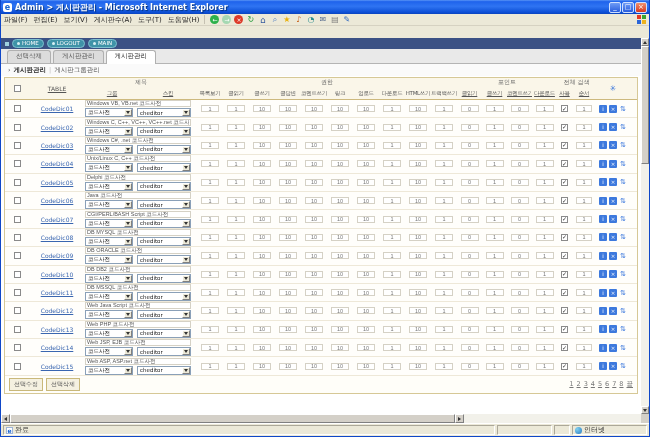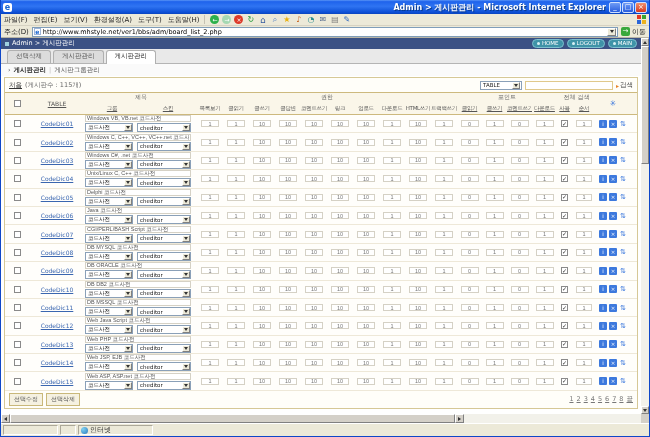--- a/index.html
+++ b/index.html
@@ -2,21 +2,21 @@
 <html style="--navy_bar: #3b5184; --pill_teal: #3f93a8; --link_blue: #3a66b0; --panel_border: #d6c896; --header_bg: #faf6e9; --icon_blue: #3d79dd; --titlebar_blue: #1f63ec; --close_red: #d8391f; --go_green: #39a83c; --search_arrow: #e8852c;"><head>
 <meta charset="utf-8">
 <style>
 *{margin:0;padding:0;box-sizing:border-box;}
 html,body{background:#6b6b6b;}
 body{font-family:"DejaVu Sans",sans-serif;}
 .win{position:relative;width:650px;height:437px;background:#ece9d8;overflow:hidden;border-left:1px solid #0f47c8;border-right:1px solid #0f47c8;border-bottom:1px solid #0f47c8;}
 
 .titlebar{height:14px;background:linear-gradient(180deg,#5a95f5 0%,#1f63ec 12%,#2f74f2 45%,#0c4fd6 88%,#0a44bc 100%);display:flex;align-items:center;padding:0 2px;gap:3px;}
 .ie-ico{width:9px;height:9px;background:#fff;border-radius:2px;font-size:8px;line-height:9px;text-align:center;color:#1a66d0;font-weight:bold;flex:none;}
-.tb-title{flex:1;color:#fff;font-size:8px;font-weight:bold;white-space:nowrap;overflow:hidden;text-shadow:1px 1px 1px #00317e;text-align:right;}
+.tb-title{flex:1;color:#fff;font-size:8px;font-weight:bold;white-space:nowrap;overflow:hidden;text-shadow:1px 1px 1px #00317e;}
 .winbtns{display:flex;gap:1px;}
 .wb{width:12px;height:11px;border-radius:2px;border:1px solid #cfe0ff;background:linear-gradient(180deg,#6f9cf5,#2a5ede);color:#fff;font-size:7px;line-height:9px;text-align:center;}
 .wb.close{background:linear-gradient(180deg,#f0926f,#d8391f);}
 
 .menubar{height:12px;display:flex;align-items:center;background:#ece9d8;border-bottom:1px solid #d6d2c2;padding:0 3px;gap:5px;font-size:7px;color:#222;white-space:nowrap;}
 .menu-item{flex:none;}
 .mb-sep{width:1px;height:9px;background:#c5c1b2;flex:none;}
 .tbi{width:9px;height:9px;border-radius:50%;display:flex;align-items:center;justify-content:center;font-size:6px;color:#fff;flex:none;background:#bbb;}
 .ic-back{background:#2db14b;}
 .ic-fwd{background:#a5d8b2;}
@@ -142,21 +142,21 @@
       <span class="wb close">×</span>
     </span>
   </div>
 
   <div class="menubar">
     <span style="display:flex;gap:6px;">
 
     <span class="menu-item">파일(F)</span>
         <span class="menu-item">편집(E)</span>
         <span class="menu-item">보기(V)</span>
-        <span class="menu-item">환경설정(A)</span>
+        <span class="menu-item">게시판수(A)</span>
         <span class="menu-item">도구(T)</span>
         <span class="menu-item">도움말(H)</span>
       </span>
     <span class="mb-sep"></span>
     <span style="display:flex;gap:3px;align-items:center;">
 
     <span class="tbi ic-back" title="back-icon">←</span>
         <span class="tbi ic-fwd" title="forward-icon">→</span>
         <span class="tbi ic-stop" title="stop-icon">×</span>
         <span class="tbi ic-refresh" title="refresh-icon">↻</span>
@@ -170,41 +170,26 @@
         <span class="tbi ic-edit" title="edit-icon">✎</span>
       </span>
     <span class="winflag">
         <i class="wf1"></i>
         <i class="wf2"></i>
         <i class="wf3"></i>
         <i class="wf4"></i>
       </span>
   </div>
 
-  <div class="addressbar">
-    <span class="addr-label">주소(D)</span>
-    <span class="addr-field">
-      <span class="doc-ico">e</span>
-      <span class="addr-url">http://www.mhstyle.net/ver1/bbs/adm/board_list_2.php</span>
-      <span class="addr-drop">
-          <span class="caret"></span>
-        </span>
-    </span>
-    <span class="go-btn">
-      <span class="go-ico">→</span>
-      <span>이동</span>
-    </span>
-  </div>
 
   <div class="content">
     <div class="page">
 
       <div class="navybar">
         <span class="nb-dot"></span>
-        <span class="nb-path">Admin &gt; 게시판관리</span>
         <span style="display:flex;gap:3px;">
 
         <span class="pill">
               <span class="pill-dot"></span>
               <span>HOME</span>
             </span>
             <span class="pill">
               <span class="pill-dot"></span>
               <span>LOGOUT</span>
             </span>
@@ -224,36 +209,20 @@
 
       <div class="subnav">
         <span>›</span>
         <span class="cur">게시판관리</span>
         <span class="sn-sep">|</span>
         <span>게시판그룹관리</span>
       </div>
 
       <div class="panel">
 
-        <div class="topbar">
-          <a class="first-link">처음</a>
-          <span>(게시판수 : 115개)</span>
-          <span class="tb-spacer"></span>
-          <span class="sel sel-table">
-            <span class="st">TABLE</span>
-            <span class="sb">
-                <span class="caret"></span>
-              </span>
-          </span>
-          <input class="search-input" value="" style="">
-          <span class="search-btn">
-            <span class="search-arrow">▸</span>
-            <span>검색</span>
-          </span>
-        </div>
 
         <div class="thead">
           <span class="c w-cb">
               <input type="checkbox" style="">
             </span>
           <span class="c w-tbl">
               <a class="hlink">TABLE</a>
             </span>
           <div class="hmid">
             <div class="hrow groups">
@@ -1549,20 +1518,24 @@
         <span class="tri-left"></span>
       </span>
     <span class="h-thumb"></span>
     <span class="hs-btn">
         <span class="tri-right"></span>
       </span>
     <span class="hs-corner"></span>
   </div>
 
   <div class="statusbar">
+    <span class="st-seg st-left">
+      <span class="doc-ico">e</span>
+      <span>완료</span>
+    </span>
     <span class="st-seg st-mid1"></span>
     <span class="st-seg st-mid2"></span>
     <span class="st-seg st-right">
       <span class="globe"></span>
       <span>인터넷</span>
     </span>
   </div>
 
 </div>
 

